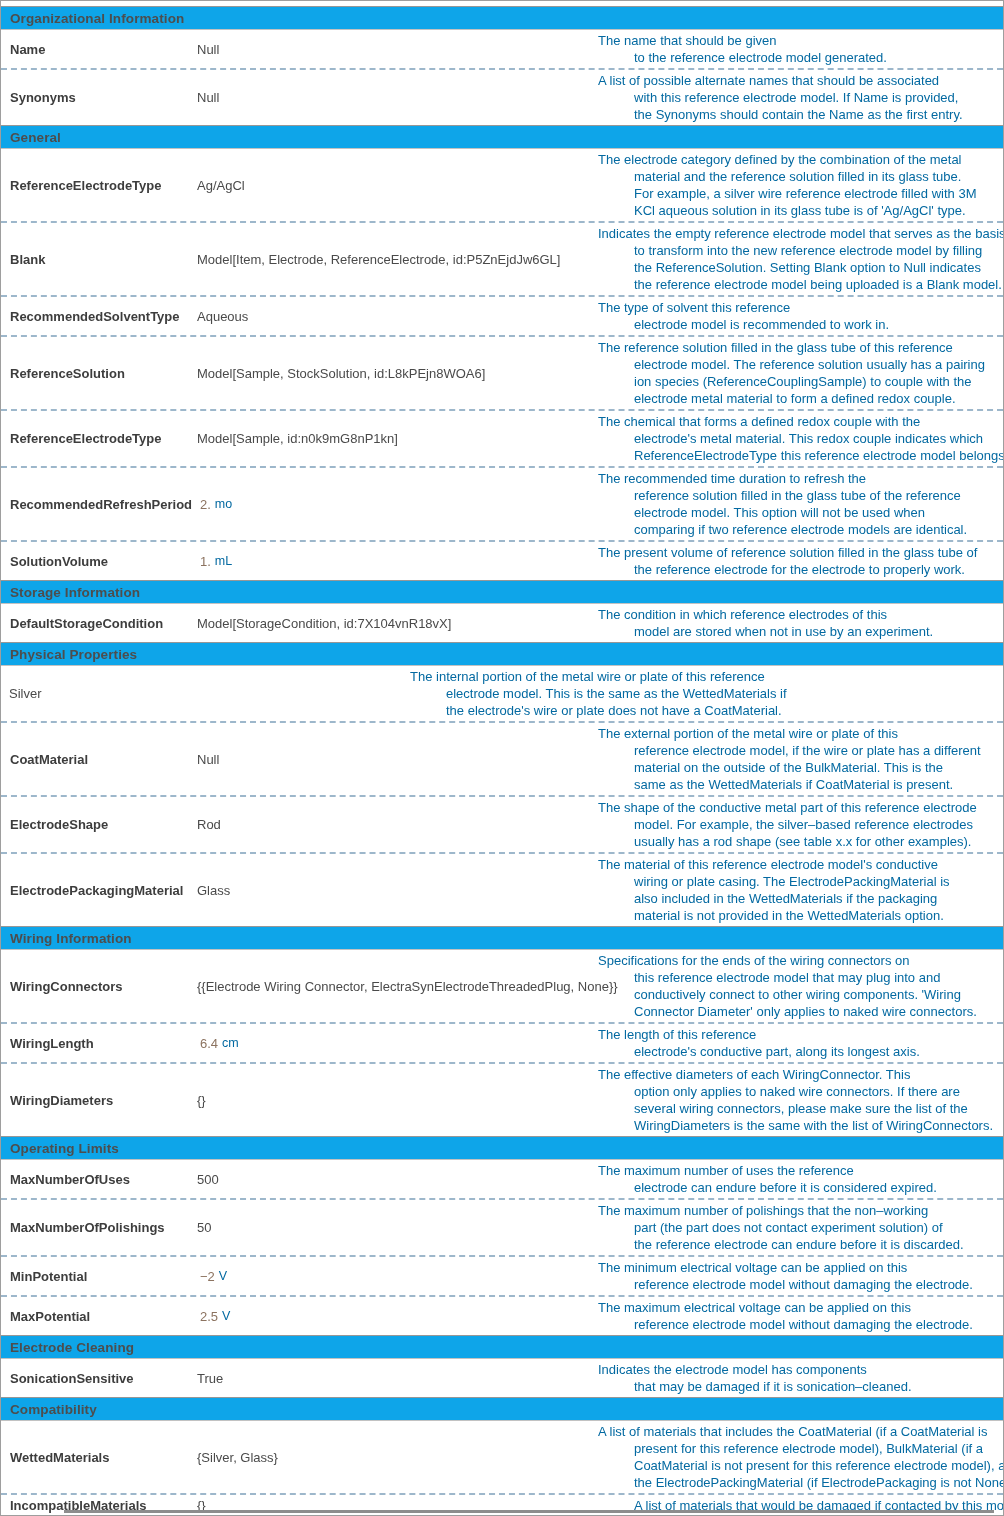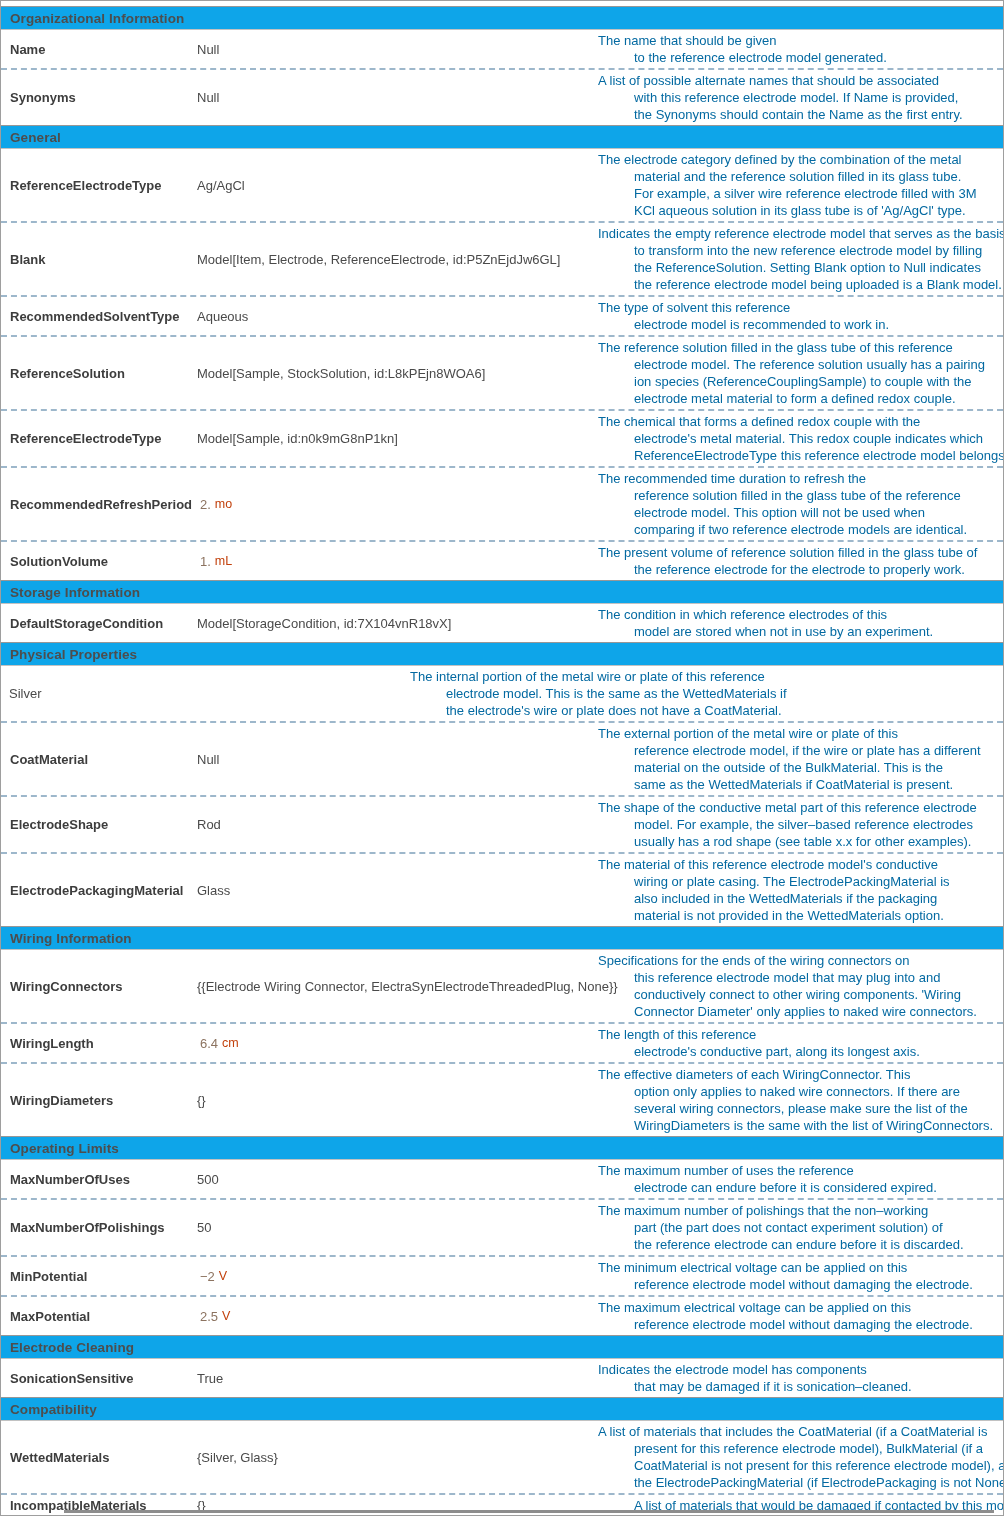--- a/index.html
+++ b/index.html
@@ -9,21 +9,21 @@
   .section-header span{font-weight:bold;font-size:13.5px;color:#4d4d4d;letter-spacing:0.1px;}
   .section-body .row + .row{border-top:2px dashed #9db7cb;}
   .row{display:flex;padding:1px 0;background:#fff;}
   .cell-name{flex:none;width:188px;box-sizing:border-box;padding-left:9px;display:flex;align-items:center;}
   .cell-name span{font-weight:bold;font-size:13px;color:#3d3d3d;white-space:nowrap;}
   .cell-value{flex:none;width:400px;box-sizing:border-box;padding-left:8px;display:flex;align-items:center;font-size:13px;color:#4a4a4a;white-space:nowrap;overflow:visible;text-align:right;}
   .cell-desc{flex:1;box-sizing:border-box;padding:1px 14px 1px 9px;font-size:13px;color:#0369a1;line-height:17px;}
   .desc-line{white-space:nowrap;}
   .desc-line.indent{margin-left:36px;}
   .qty-number{color:#8c7360;padding-left:3px;}
-  .qty-unit{color:#c2410c;margin-left:4px;font-size:12.5px;}
+  .qty-unit{color:#0369a1;margin-left:4px;font-size:12.5px;}
   .bottom-bar{position:absolute;left:63px;right:9px;bottom:2px;height:3px;background:#8d8d8d;}
 </style>
 </head>
 <body>
 
 <div class="table" id="table-root">
   <div class="top-spacer"></div>
 <div class="section-header">
       <span>Organizational Information</span>
     </div>

